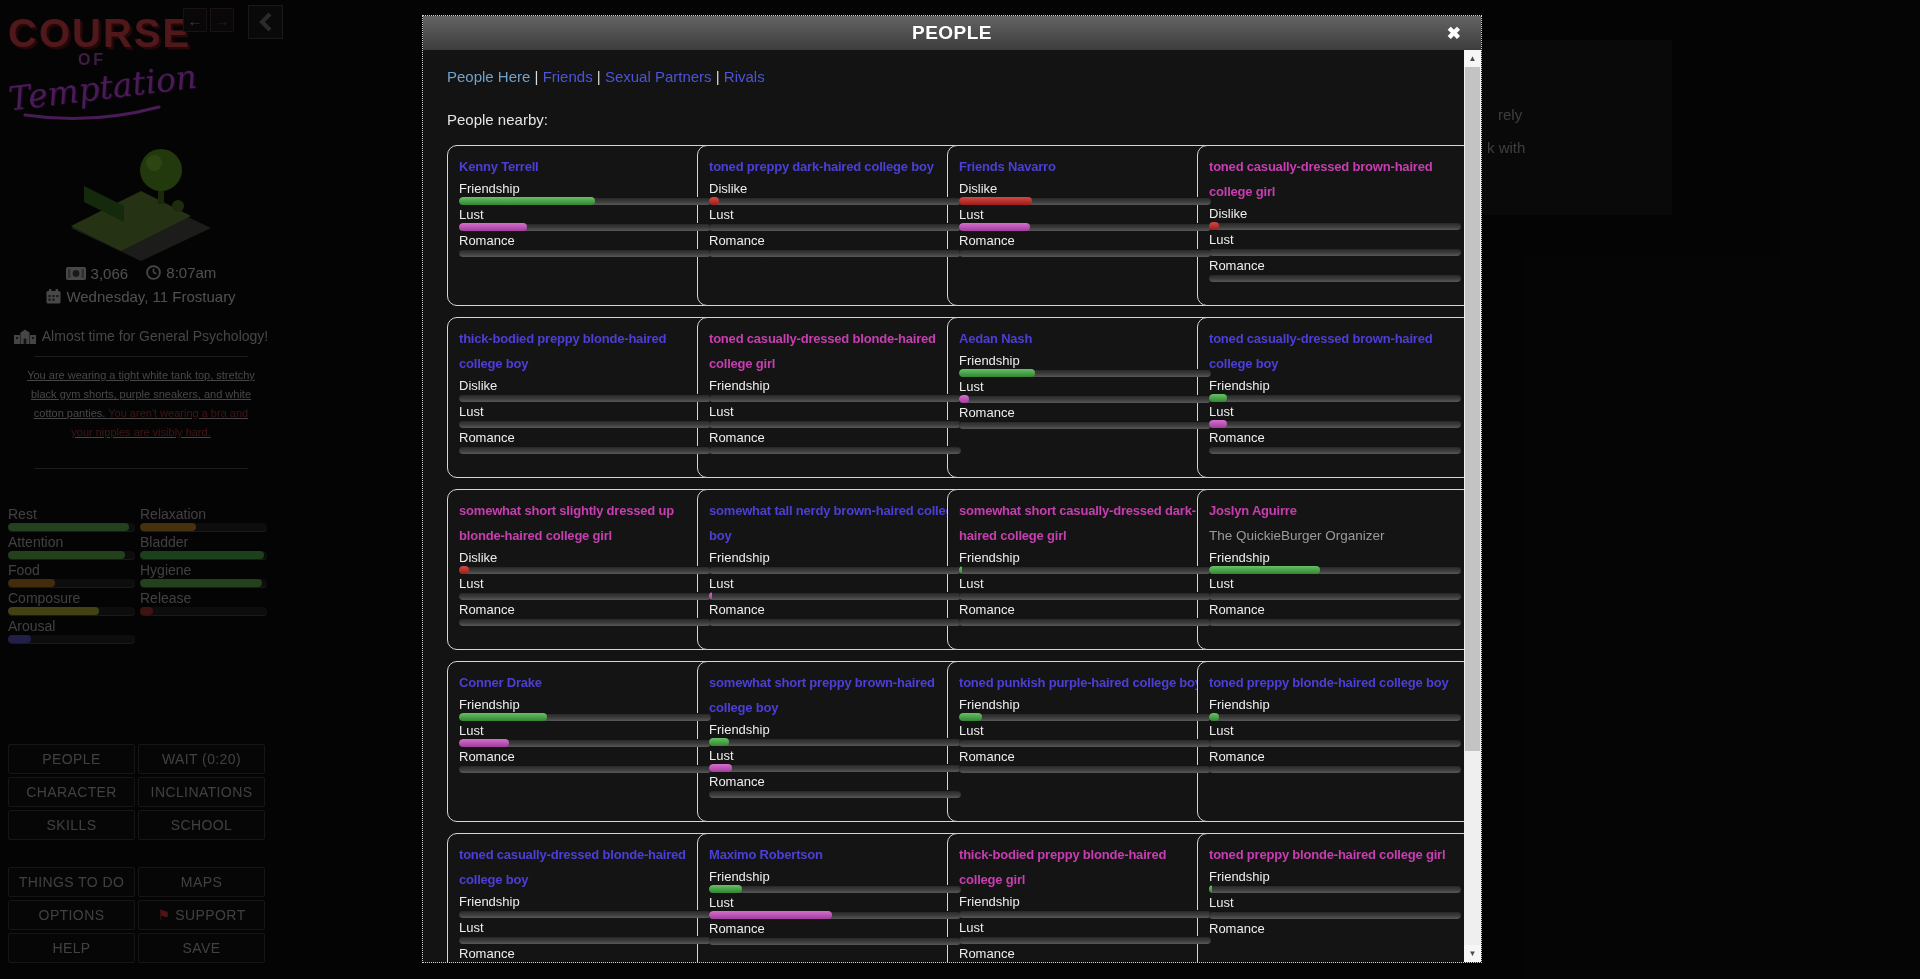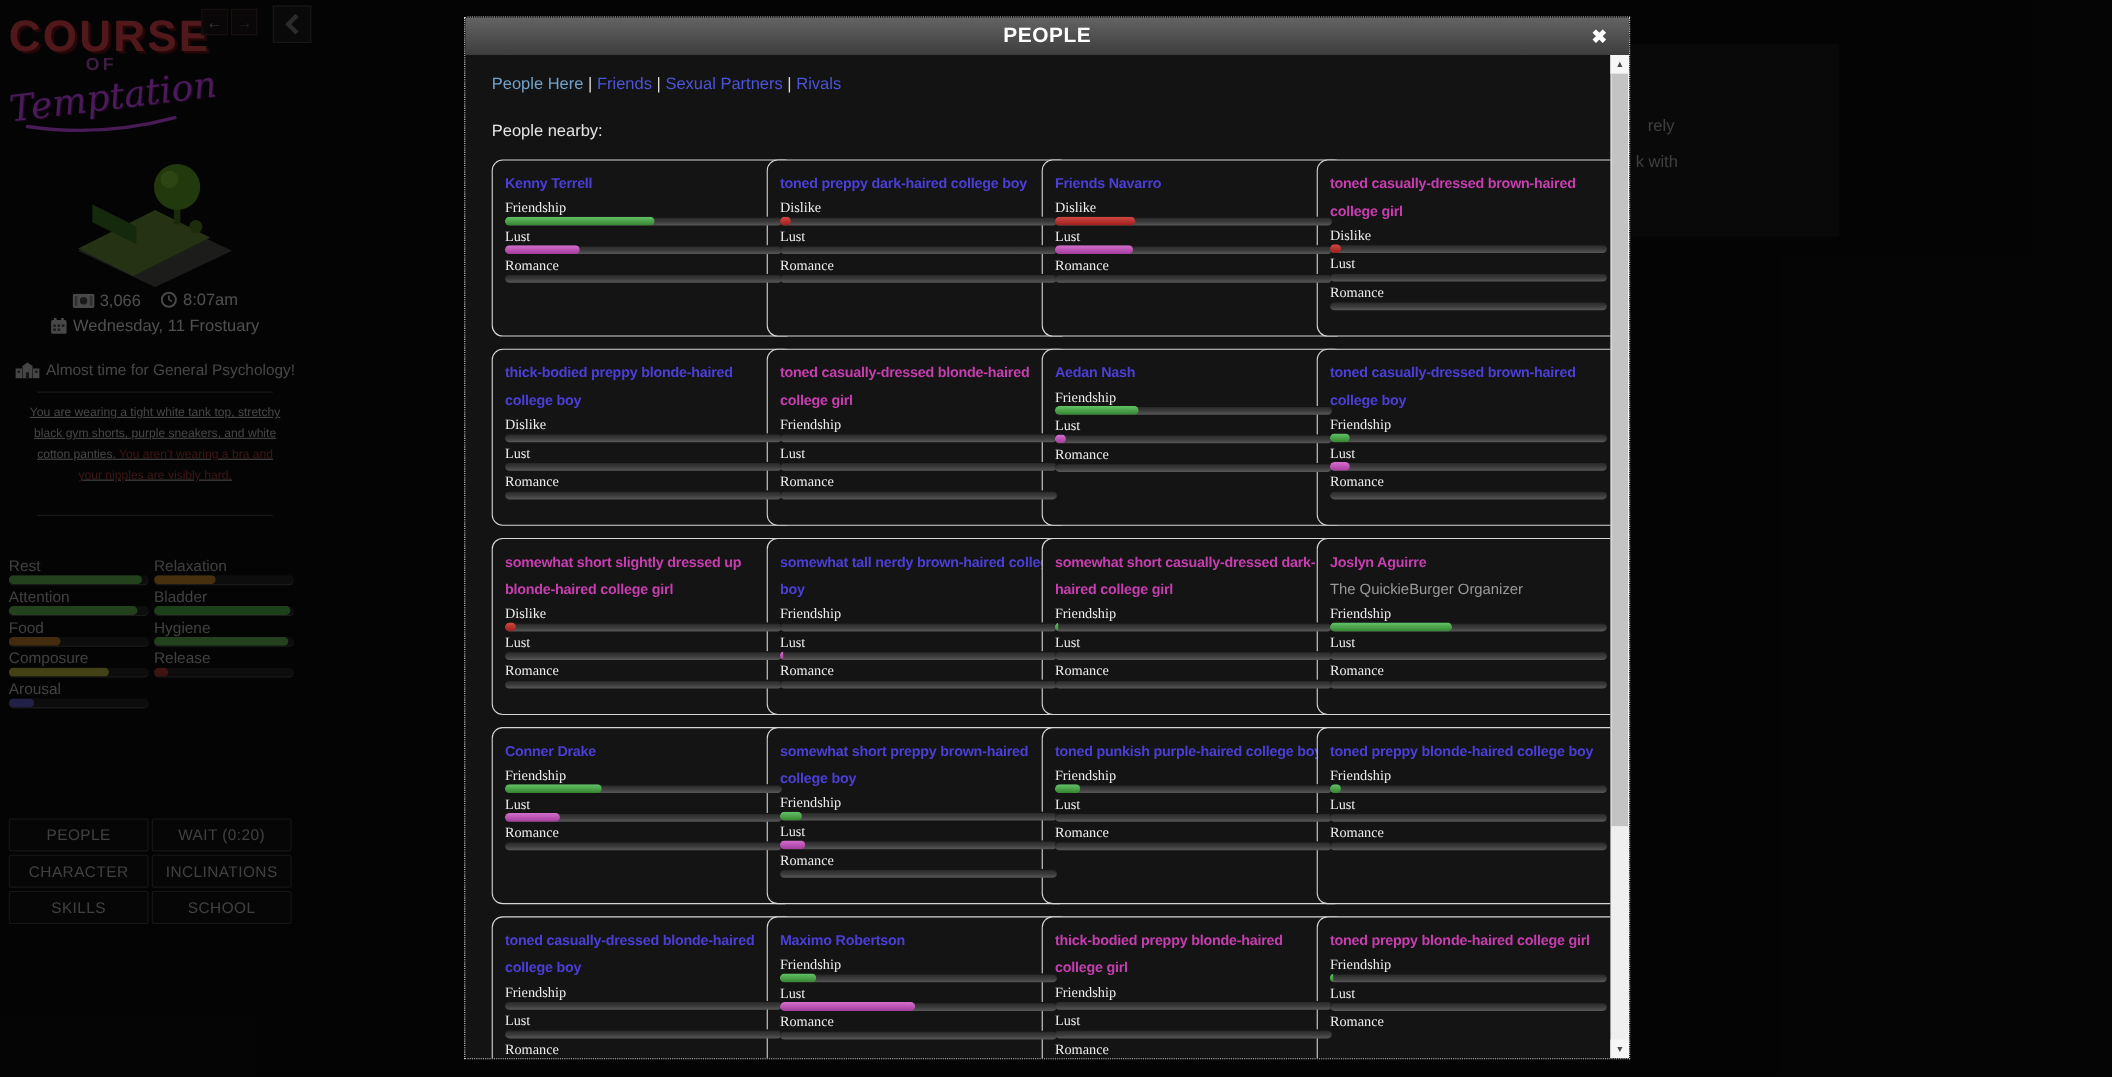--- a/index.html
+++ b/index.html
@@ -77,21 +77,21 @@
   .tab-sep{color:#dcdcdc;}
   .nearby{color:#e5e5e5;font-size:15px;margin-bottom:17px;}
 
   .grid{display:grid;grid-template-columns:repeat(4,244px);gap:11px 6px;}
   .card{width:276px;height:161px;box-sizing:border-box;border:1px solid #d6d6d6;border-radius:10px;
     background:#141414;padding:8px 11px;overflow:hidden;}
   .card-name{font-weight:bold;font-size:13px;letter-spacing:-.2px;line-height:25px;cursor:pointer;display:block;}
   .card-name.m{color:#4c3fd8;} .card-name.f{color:#c73eb0;}
   .card-sub{color:#9a9a9a;font-size:13.5px;line-height:25px;}
   .meter{margin-top:2px;}
-  .meter-label{color:#eeeeee;font-size:13px;line-height:15px;font-family:Liberation Serif, serif;}
+  .meter-label{color:#eeeeee;font-size:13px;line-height:15px;}
   .meter-track{height:8px;border-radius:5px;position:relative;overflow:hidden;margin-top:1px;
     background:linear-gradient(180deg,#272727,#3a3a3a 55%,#585858);
     box-shadow:inset 0 1px 1px rgba(0,0,0,.55);}
   .meter-fill{position:absolute;left:0;top:0;bottom:0;border-radius:5px;}
   .fill-green{background:linear-gradient(180deg,#63c367,#35842f);}
   .fill-magenta{background:linear-gradient(180deg,#d56fce,#a23c9c);}
   .fill-red{background:linear-gradient(180deg,#d14a42,#9c1d1d);}
 
   
   .scrollbar{position:absolute;top:34px;right:0;width:17px;bottom:0;background:#efefef;}
@@ -270,20 +270,41 @@
           <div class="btn">
             <span>INCLINATIONS</span>
           </div>
           <div class="btn">
             <span>SKILLS</span>
           </div>
           <div class="btn">
             <span>SCHOOL</span>
           </div>
         </div>
+      <div class="menu menu2" id="menu2">
+          <div class="btn">
+            <span>THINGS TO DO</span>
+          </div>
+          <div class="btn">
+            <span>MAPS</span>
+          </div>
+          <div class="btn">
+            <span>OPTIONS</span>
+          </div>
+          <div class="btn">
+            <span class="flag">⚑</span>
+            <span>SUPPORT</span>
+          </div>
+          <div class="btn">
+            <span>HELP</span>
+          </div>
+          <div class="btn">
+            <span>SAVE</span>
+          </div>
+        </div>
     </aside>
   </div>
 
   <div class="overlay"></div>
 
   <section class="modal">
     <header class="modal-header">
       <span class="modal-title">PEOPLE</span>
       <span class="modal-close">✖</span>
     </header>

